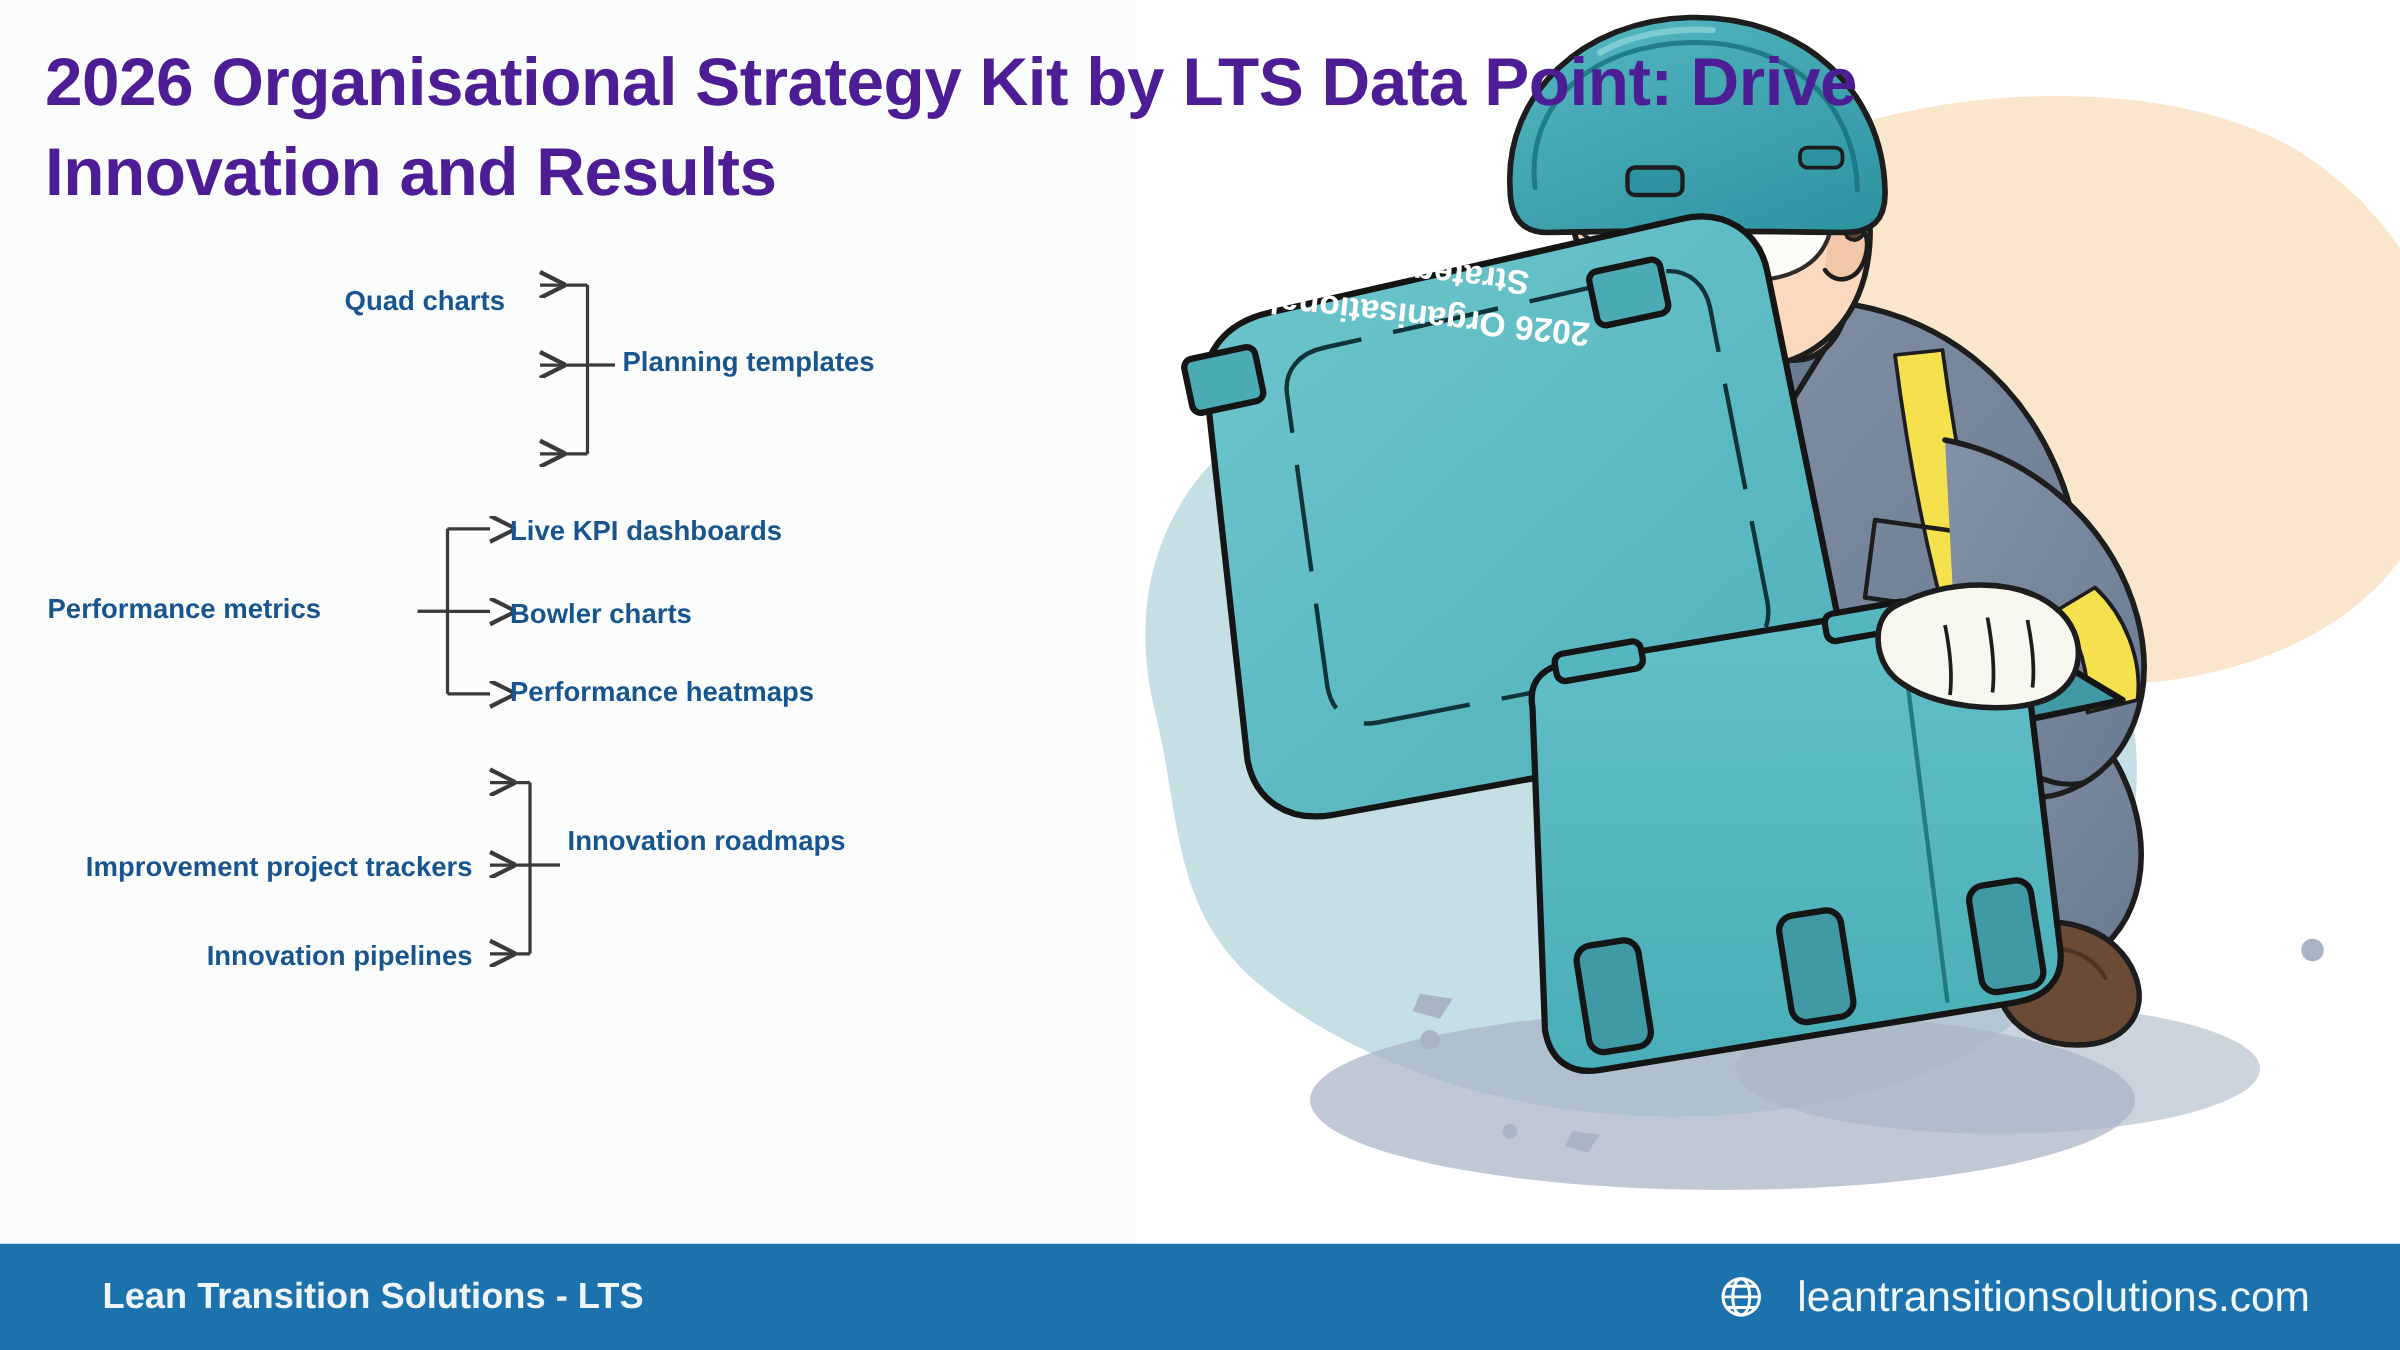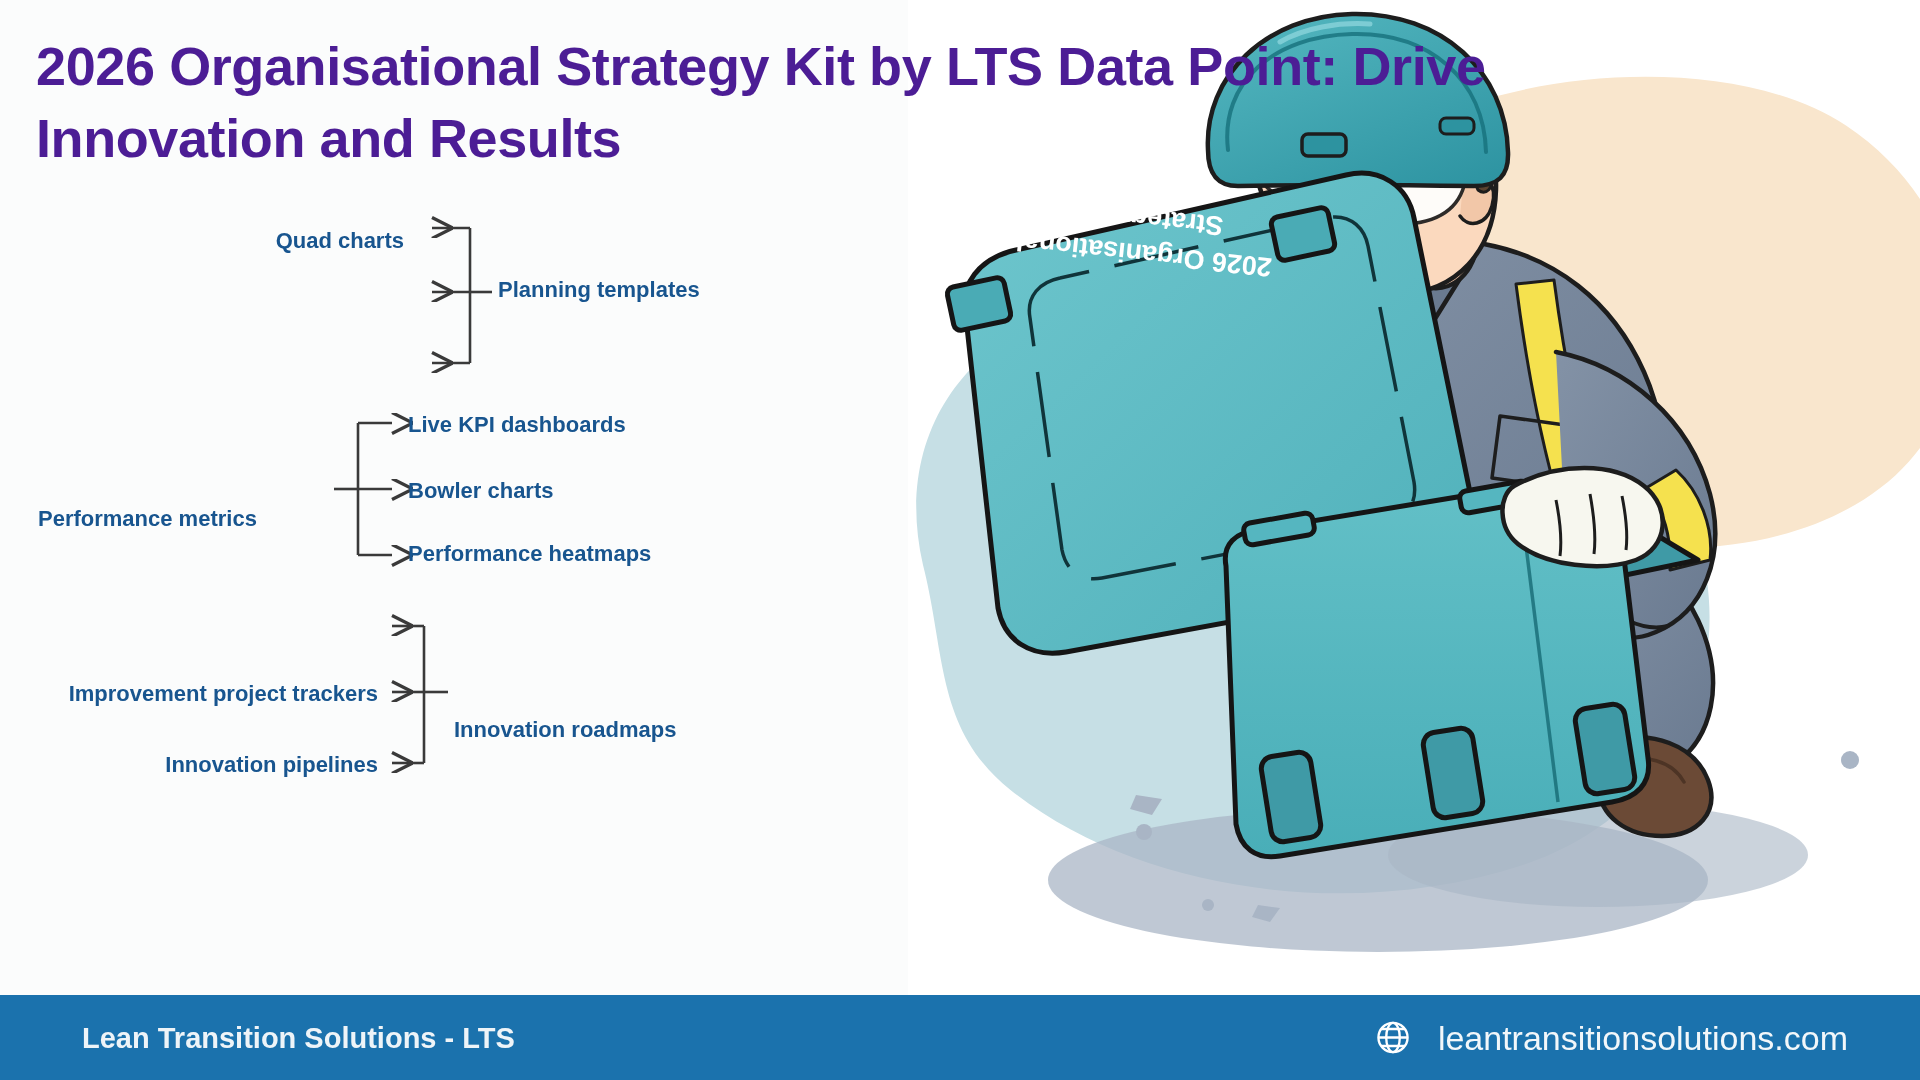--- a/index.html
+++ b/index.html
@@ -221,28 +221,28 @@
       <path d="M424 626 L392 626" marker-end="url(#arrL)"></path>
       <path d="M424 692 L392 692" marker-end="url(#arrL)"></path>
       <path d="M424 763 L392 763" marker-end="url(#arrL)"></path>
       <path d="M424 692 L448 692"></path>
     </g>
   </svg>
 
   <div class="leaf r" style="left:0;top:230px;width:404px;">Quad charts</div>
   <div class="cat" style="left:498px;top:279px;">Planning templates</div>
 
-  <div class="cat" style="left:38px;top:476px;margin-top:32px;">Performance metrics</div>
+  <div class="cat" style="left:38px;top:476px;">Performance metrics</div>
   <div class="leaf" style="left:408px;top:414px;">Live KPI dashboards</div>
   <div class="leaf" style="left:408px;top:480px;">Bowler charts</div>
   <div class="leaf" style="left:408px;top:543px;">Performance heatmaps</div>
 
   <div class="leaf r" style="left:0;top:683px;width:378px;">Improvement project trackers</div>
   <div class="leaf r" style="left:0;top:754px;width:378px;">Innovation pipelines</div>
-  <div class="cat" style="left:454px;top:719px;">Innovation roadmaps</div>
+  <div class="cat" style="left:454px;top:662px;">Innovation roadmaps</div>
 
   <div class="footer">
     <div class="footer-brand">Lean Transition Solutions - LTS</div>
     <div class="footer-right">
       <svg class="globe-icon" viewBox="0 0 24 24" fill="none" stroke="#ffffff" stroke-width="1.5">
         <circle cx="12" cy="12" r="9.2"></circle>
         <ellipse cx="12" cy="12" rx="4.3" ry="9.2"></ellipse>
         <line x1="2.8" y1="12" x2="21.2" y2="12"></line>
         <line x1="4.4" y1="6.6" x2="19.6" y2="6.6"></line>
         <line x1="4.4" y1="17.4" x2="19.6" y2="17.4"></line>

